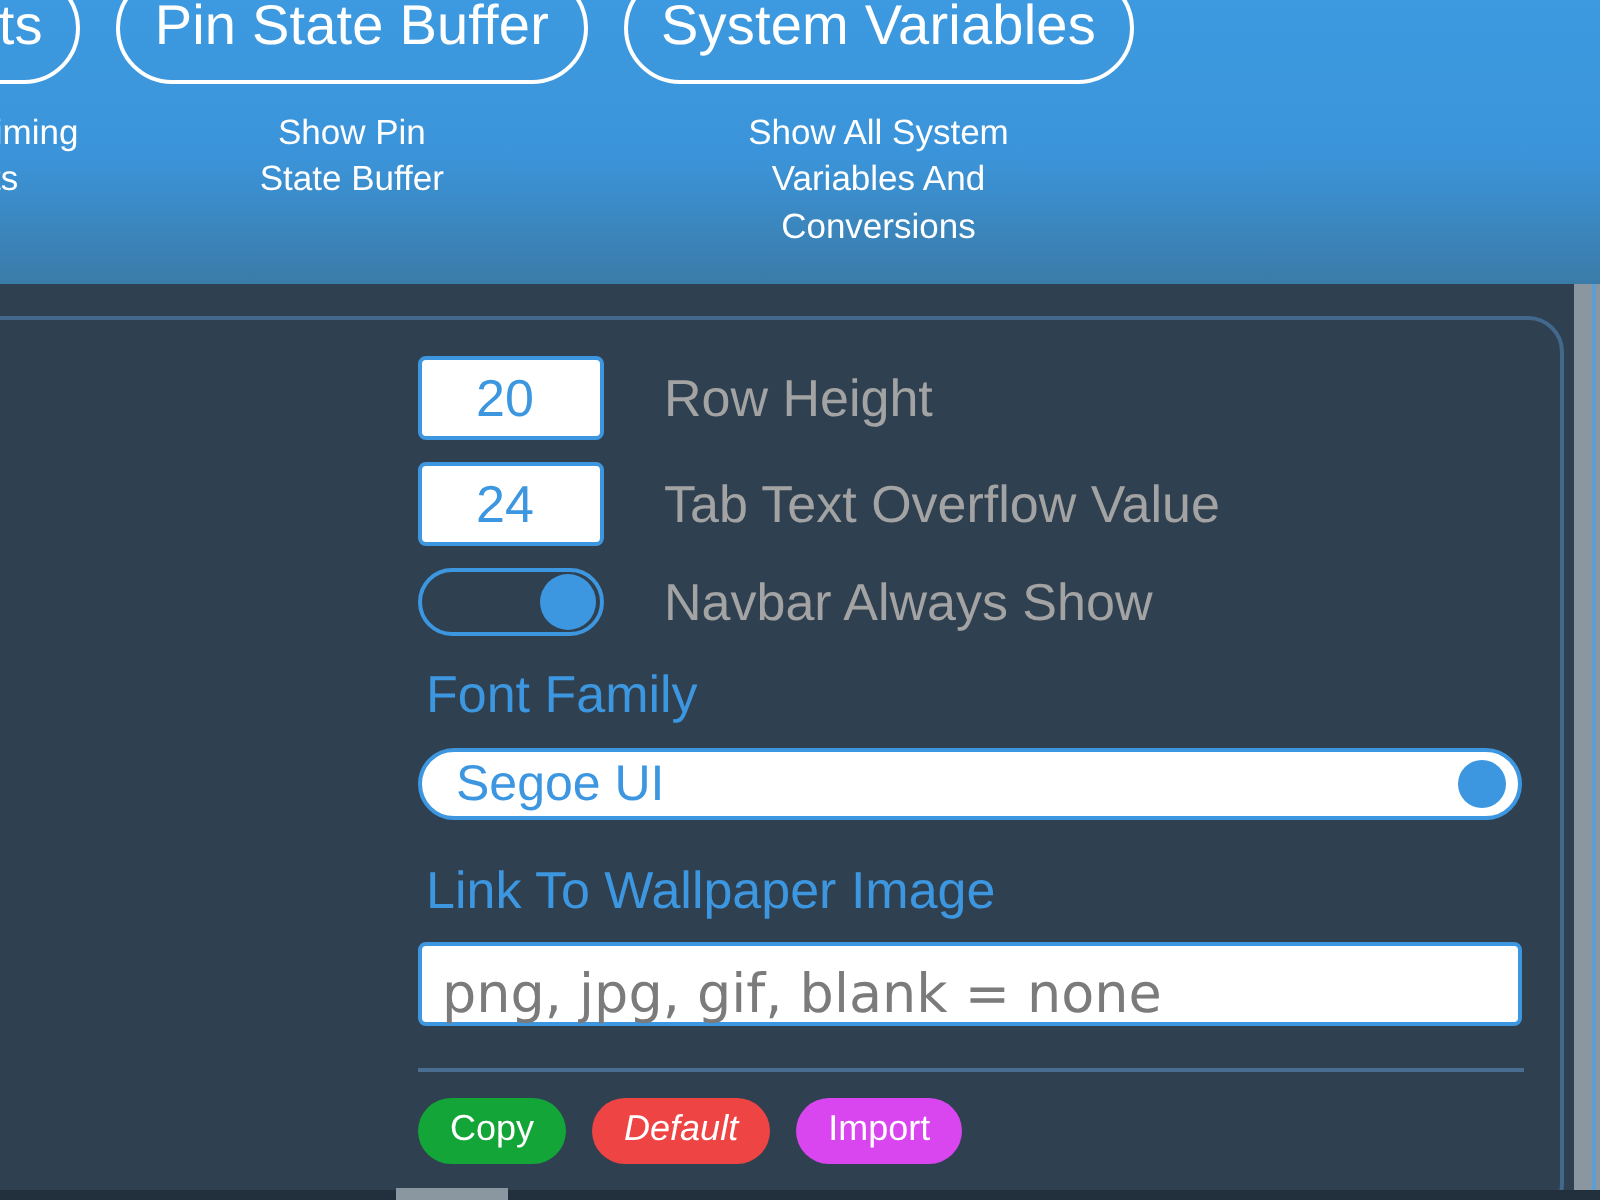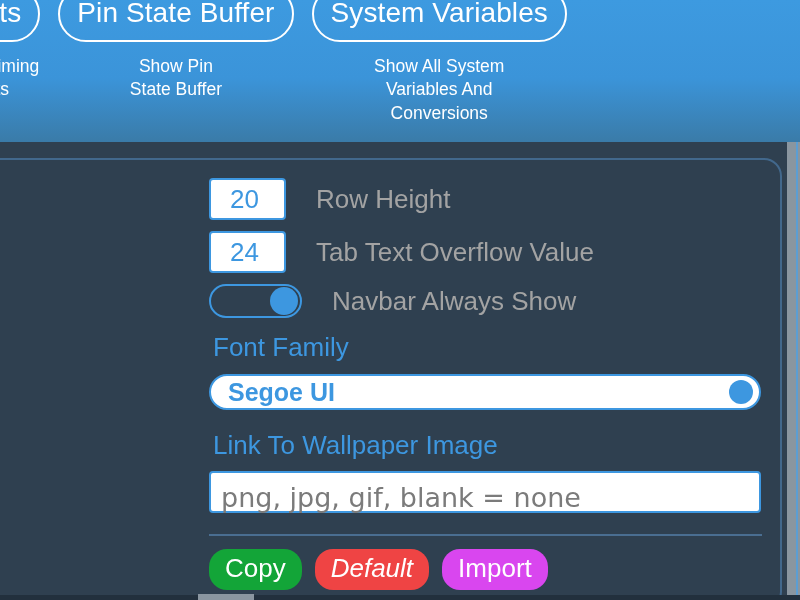--- a/index.html
+++ b/index.html
@@ -101,21 +101,21 @@
     height: 458px;
   }
 
   .row {
     position: absolute;
     display: flex;
     align-items: center;
   }
 
   .num-input {
-    width: 77px;
+    width: 93px;
     height: 42px;
     background: #ffffff;
     border: 2.5px solid #3d97e0;
     border-radius: 4px;
     box-sizing: border-box;
     color: #3d97e0;
     font-size: 26px;
     display: flex;
     align-items: center;
     justify-content: center;
@@ -168,21 +168,20 @@
     box-sizing: border-box;
     display: flex;
     align-items: center;
     position: relative;
     padding-left: 17px;
   }
   .pill-select .value {
     color: #3d97e0;
     font-size: 25px;
     line-height: 1;
-    font-weight: bold;
   }
   .pill-knob {
     position: absolute;
     right: 6px;
     top: 50%;
     transform: translateY(-50%);
     width: 24px;
     height: 24px;
     border-radius: 50%;
     background: #3d97e0;
@@ -222,21 +221,21 @@
     position: absolute;
     left: 209px;
     top: 549px;
     display: flex;
     gap: 13px;
   }
   .btn {
     border: none;
     border-radius: 18px;
     color: #ffffff;
-    font-size: 26px;
+    font-size: 18px;
     font-family: "Liberation Sans", sans-serif;
     padding: 6px 16px 9px 16px;
     line-height: 1;
     white-space: nowrap;
   }
 
   
   .vscroll {
     position: absolute;
     right: 0;

